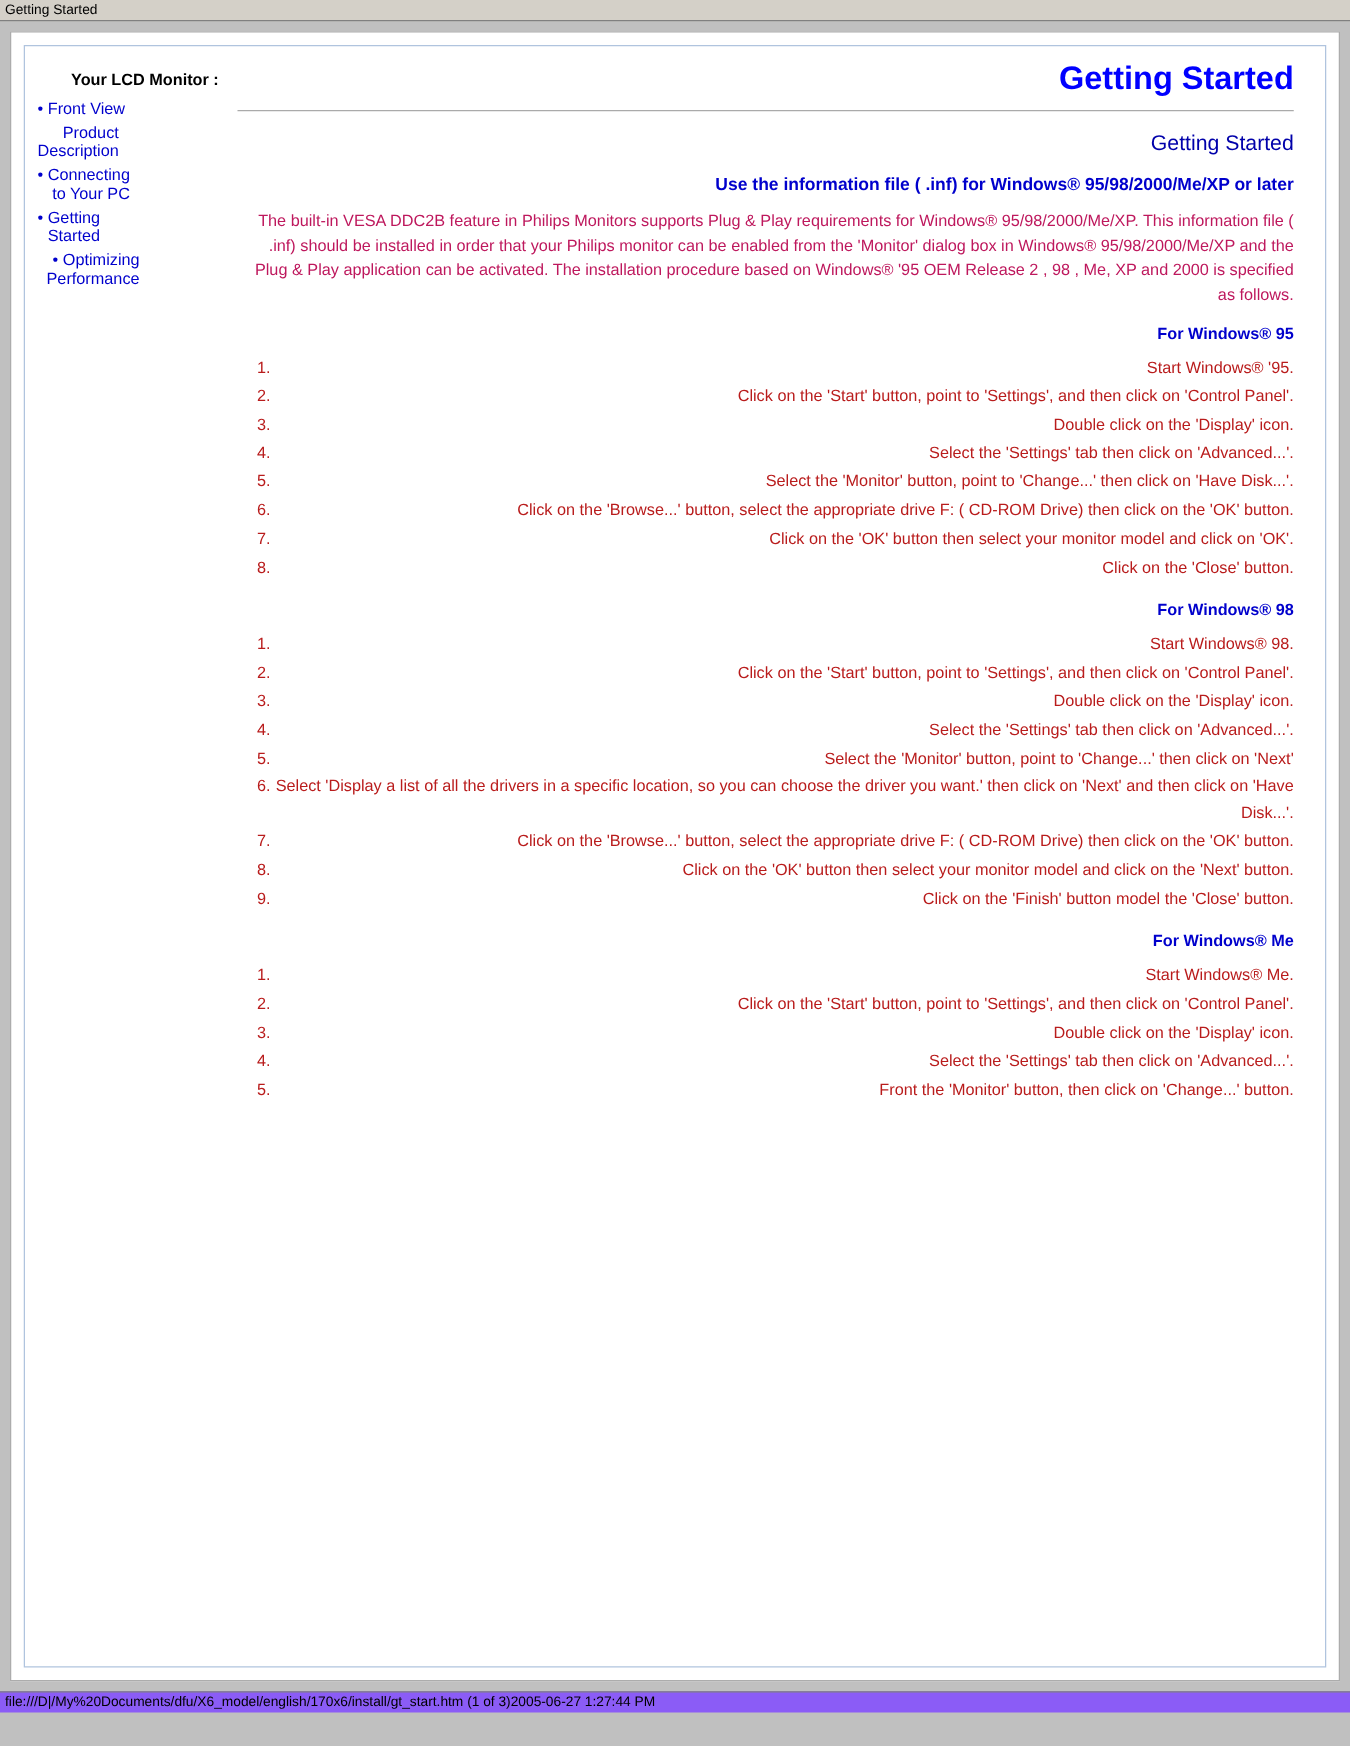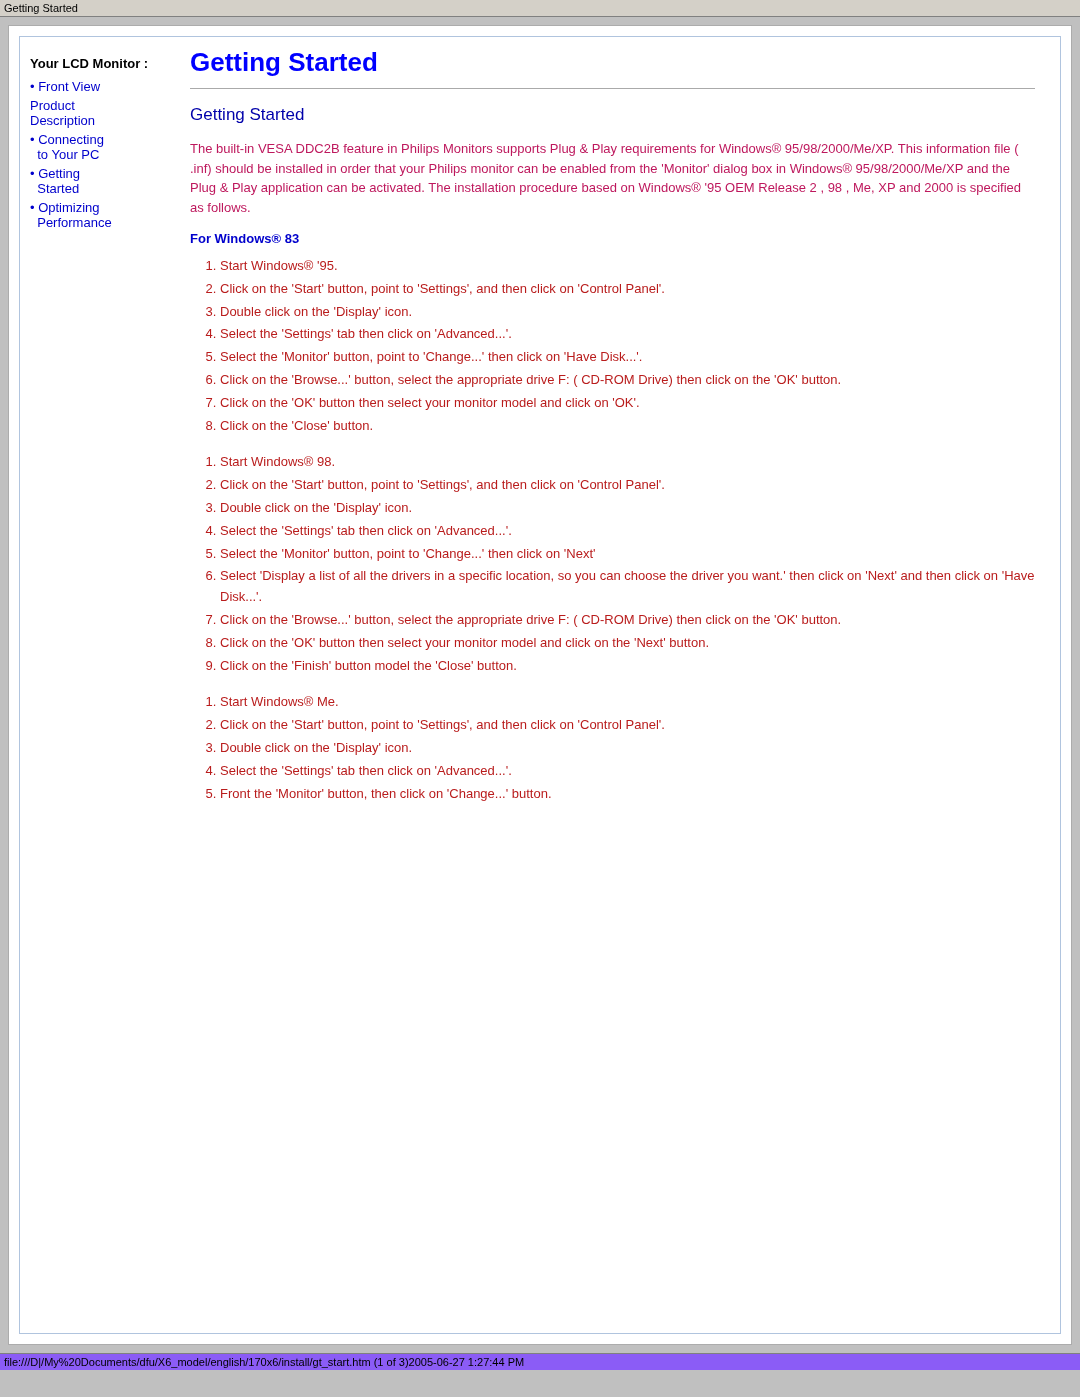--- a/index.html
+++ b/index.html
@@ -24,20 +24,21 @@
       display: flex;
       flex-direction: column;
       min-height: 1320px;
     }
     .outer-border {
       border: 1px solid #b0c4de;
       margin: 10px;
       flex: 1;
       display: flex;
       flex-direction: column;
+      text-align: right;
     }
     .content-area {
       display: flex;
       flex: 1;
       padding: 10px;
     }
     .sidebar {
       width: 145px;
       min-width: 145px;
       padding: 8px 0;
@@ -151,52 +152,55 @@
           <a href="#">• Optimizing<br>&nbsp;&nbsp;Performance</a>
         </div>
       </div>
 
       <div class="main-content">
         <h1 class="main-title">Getting Started</h1>
         <hr class="divider">
 
         <h2 class="section-title">Getting Started</h2>
 
+        <p class="info-title">Use the information file ( .inf) for Windows® 95/98/2000/Me/XP or later</p>
 
         <p class="body-text">The built-in VESA DDC2B feature in Philips Monitors supports Plug &amp; Play requirements for Windows® 95/98/2000/Me/XP. This information file ( .inf) should be installed in order that your Philips monitor can be enabled from the 'Monitor' dialog box in Windows® 95/98/2000/Me/XP and the Plug &amp; Play application can be activated. The installation procedure based on Windows® '95 OEM Release 2 , 98 , Me, XP and 2000 is specified as follows.</p>
 
         <div>
-          <p class="sub-heading">For Windows® 83</p>
+          <p class="sub-heading">For Windows® 95</p>
           <ol>
             <li>Start Windows® '95.</li>
             <li>Click on the 'Start' button, point to 'Settings', and then click on 'Control Panel'.</li>
             <li>Double click on the 'Display' icon.</li>
             <li>Select the 'Settings' tab then click on 'Advanced...'.</li>
             <li>Select the 'Monitor' button, point to 'Change...' then click on 'Have Disk...'.</li>
             <li>Click on the 'Browse...' button, select the appropriate drive F: ( CD-ROM Drive) then click on the 'OK' button.</li>
             <li>Click on the 'OK' button then select your monitor model and click on 'OK'.</li>
             <li>Click on the 'Close' button.</li>
           </ol>
         </div>
 
         <div>
+          <p class="sub-heading">For Windows® 98</p>
           <ol>
             <li>Start Windows® 98.</li>
             <li>Click on the 'Start' button, point to 'Settings', and then click on 'Control Panel'.</li>
             <li>Double click on the 'Display' icon.</li>
             <li>Select the 'Settings' tab then click on 'Advanced...'.</li>
             <li>Select the 'Monitor' button, point to 'Change...' then click on 'Next'</li>
             <li>Select 'Display a list of all the drivers in a specific location, so you can choose the driver you want.' then click on 'Next' and then click on 'Have Disk...'.</li>
             <li>Click on the 'Browse...' button, select the appropriate drive F: ( CD-ROM Drive) then click on the 'OK' button.</li>
             <li>Click on the 'OK' button then select your monitor model and click on the 'Next' button.</li>
             <li>Click on the 'Finish' button model the 'Close' button.</li>
           </ol>
         </div>
 
         <div>
+          <p class="sub-heading">For Windows® Me</p>
           <ol>
             <li>Start Windows® Me.</li>
             <li>Click on the 'Start' button, point to 'Settings', and then click on 'Control Panel'.</li>
             <li>Double click on the 'Display' icon.</li>
             <li>Select the 'Settings' tab then click on 'Advanced...'.</li>
             <li>Front the 'Monitor' button, then click on 'Change...' button.</li>
           </ol>
         </div>
 
       </div>

